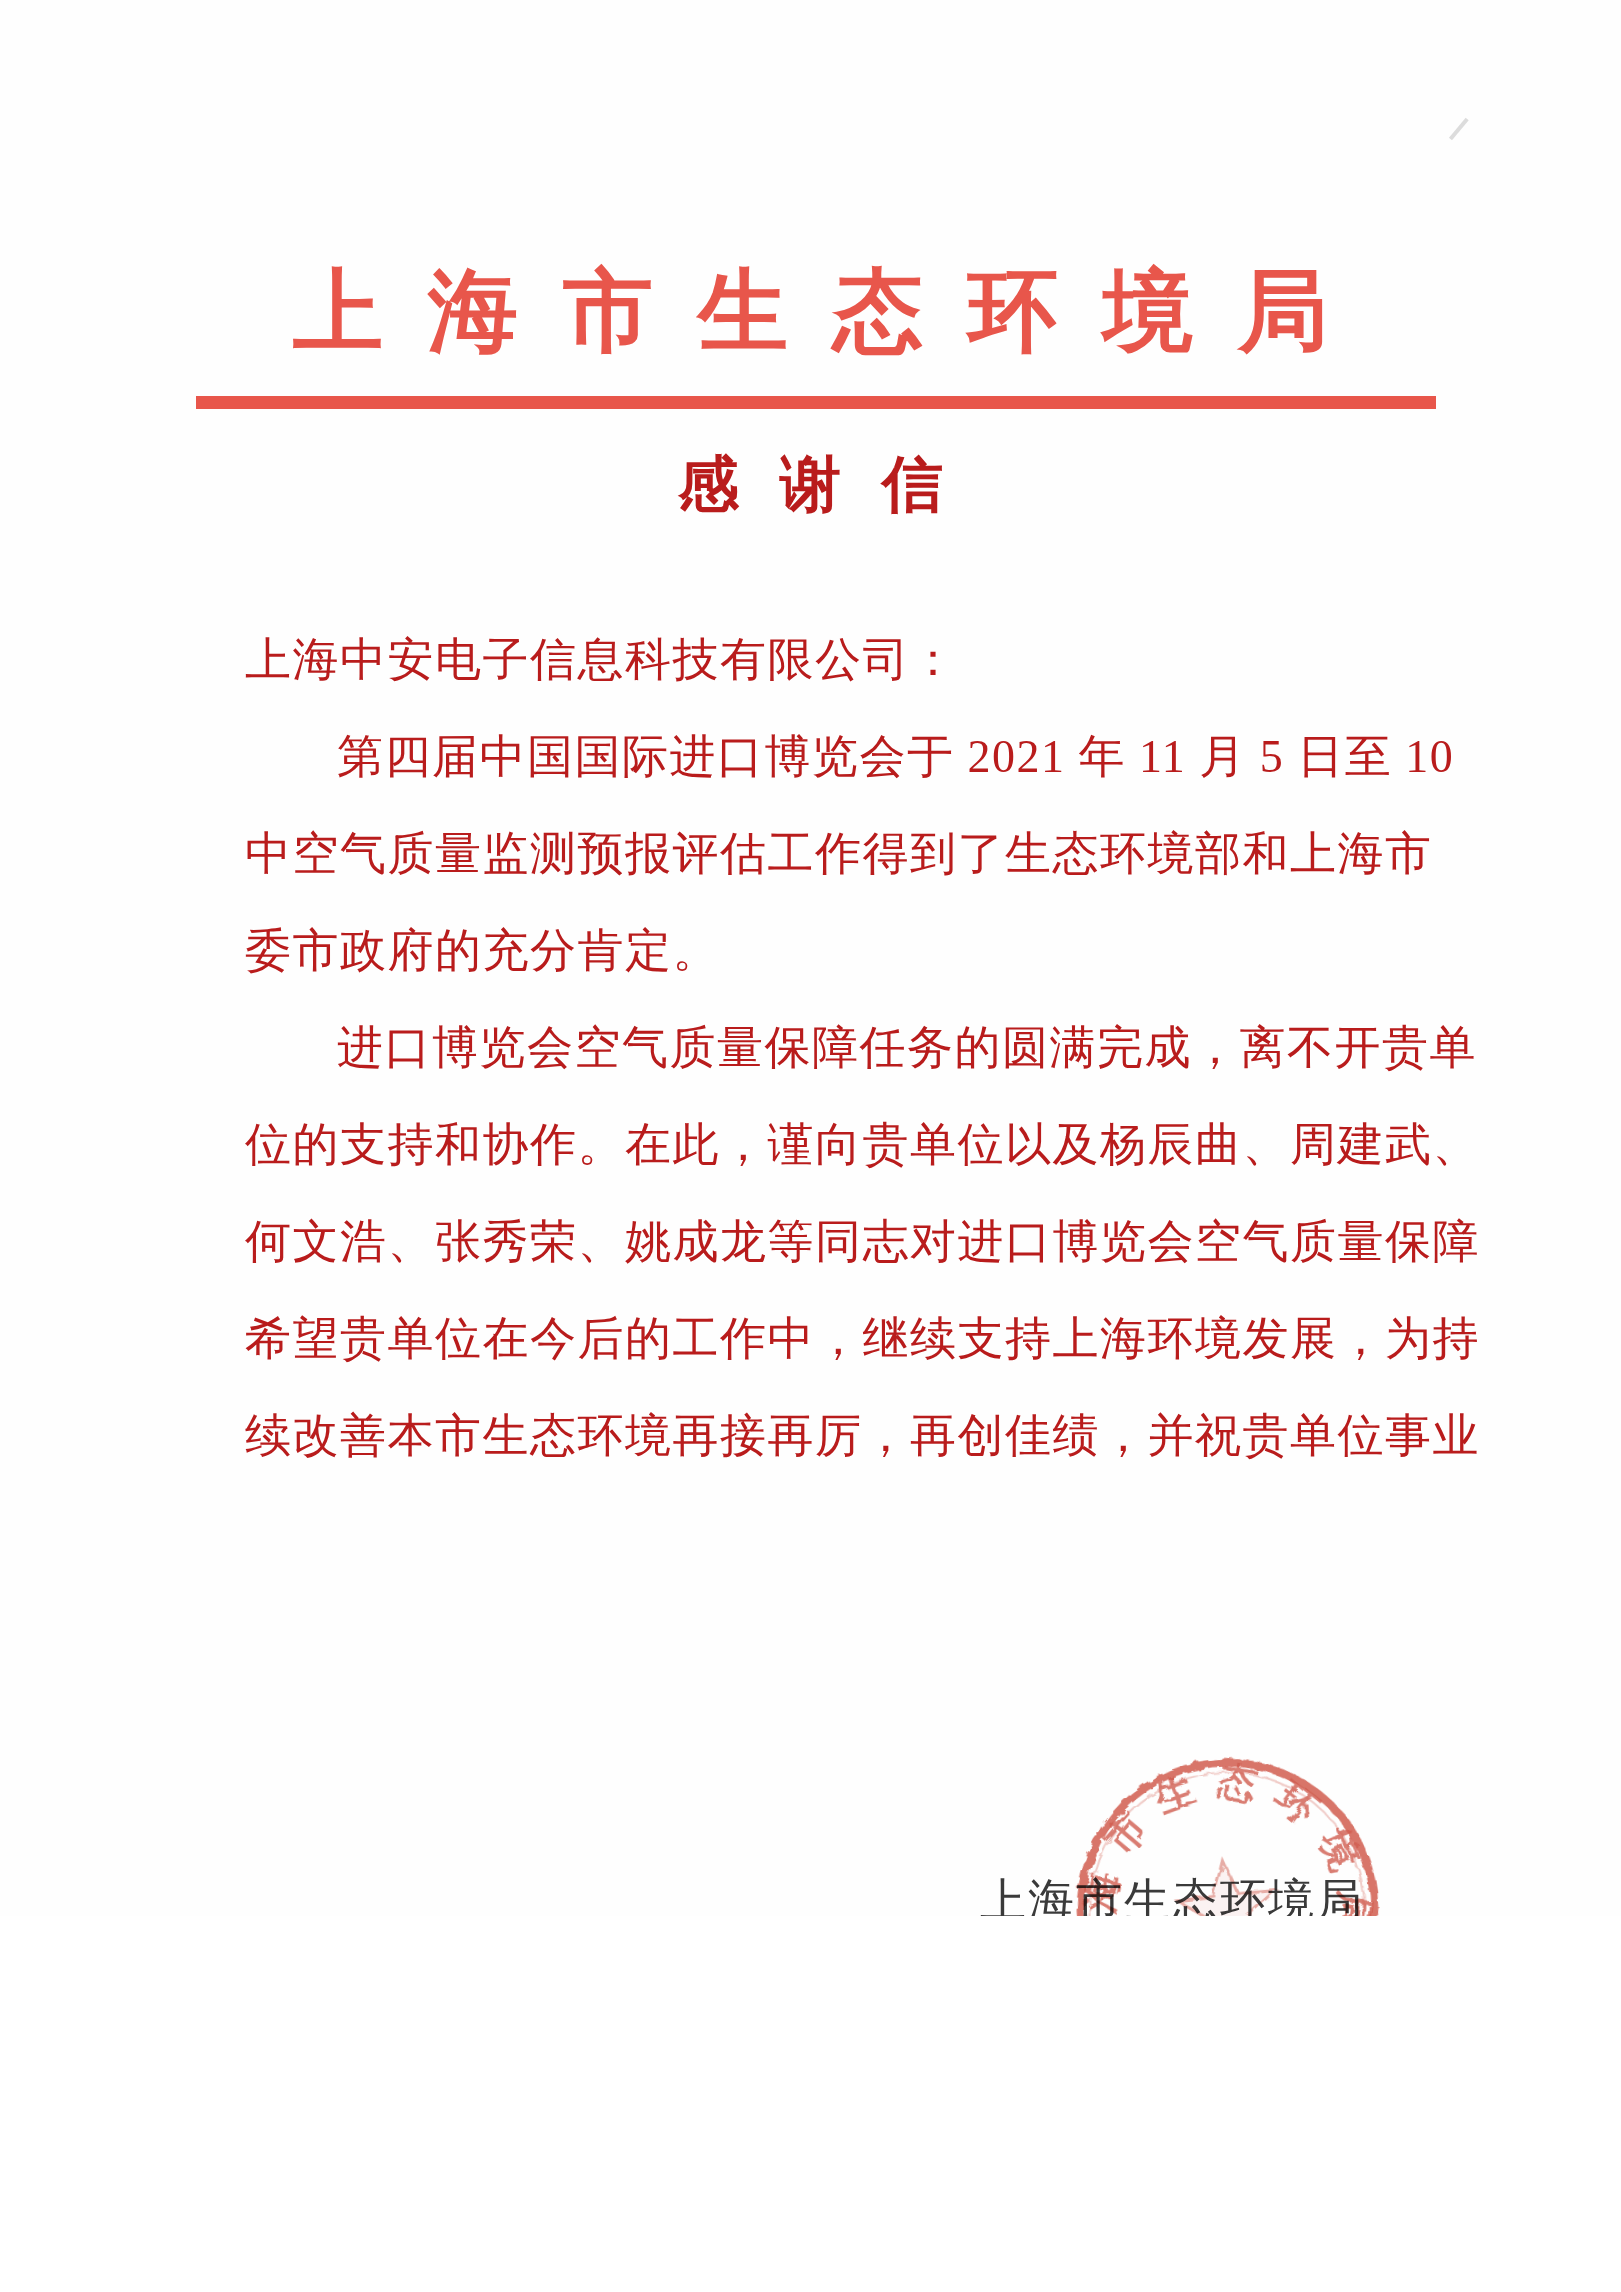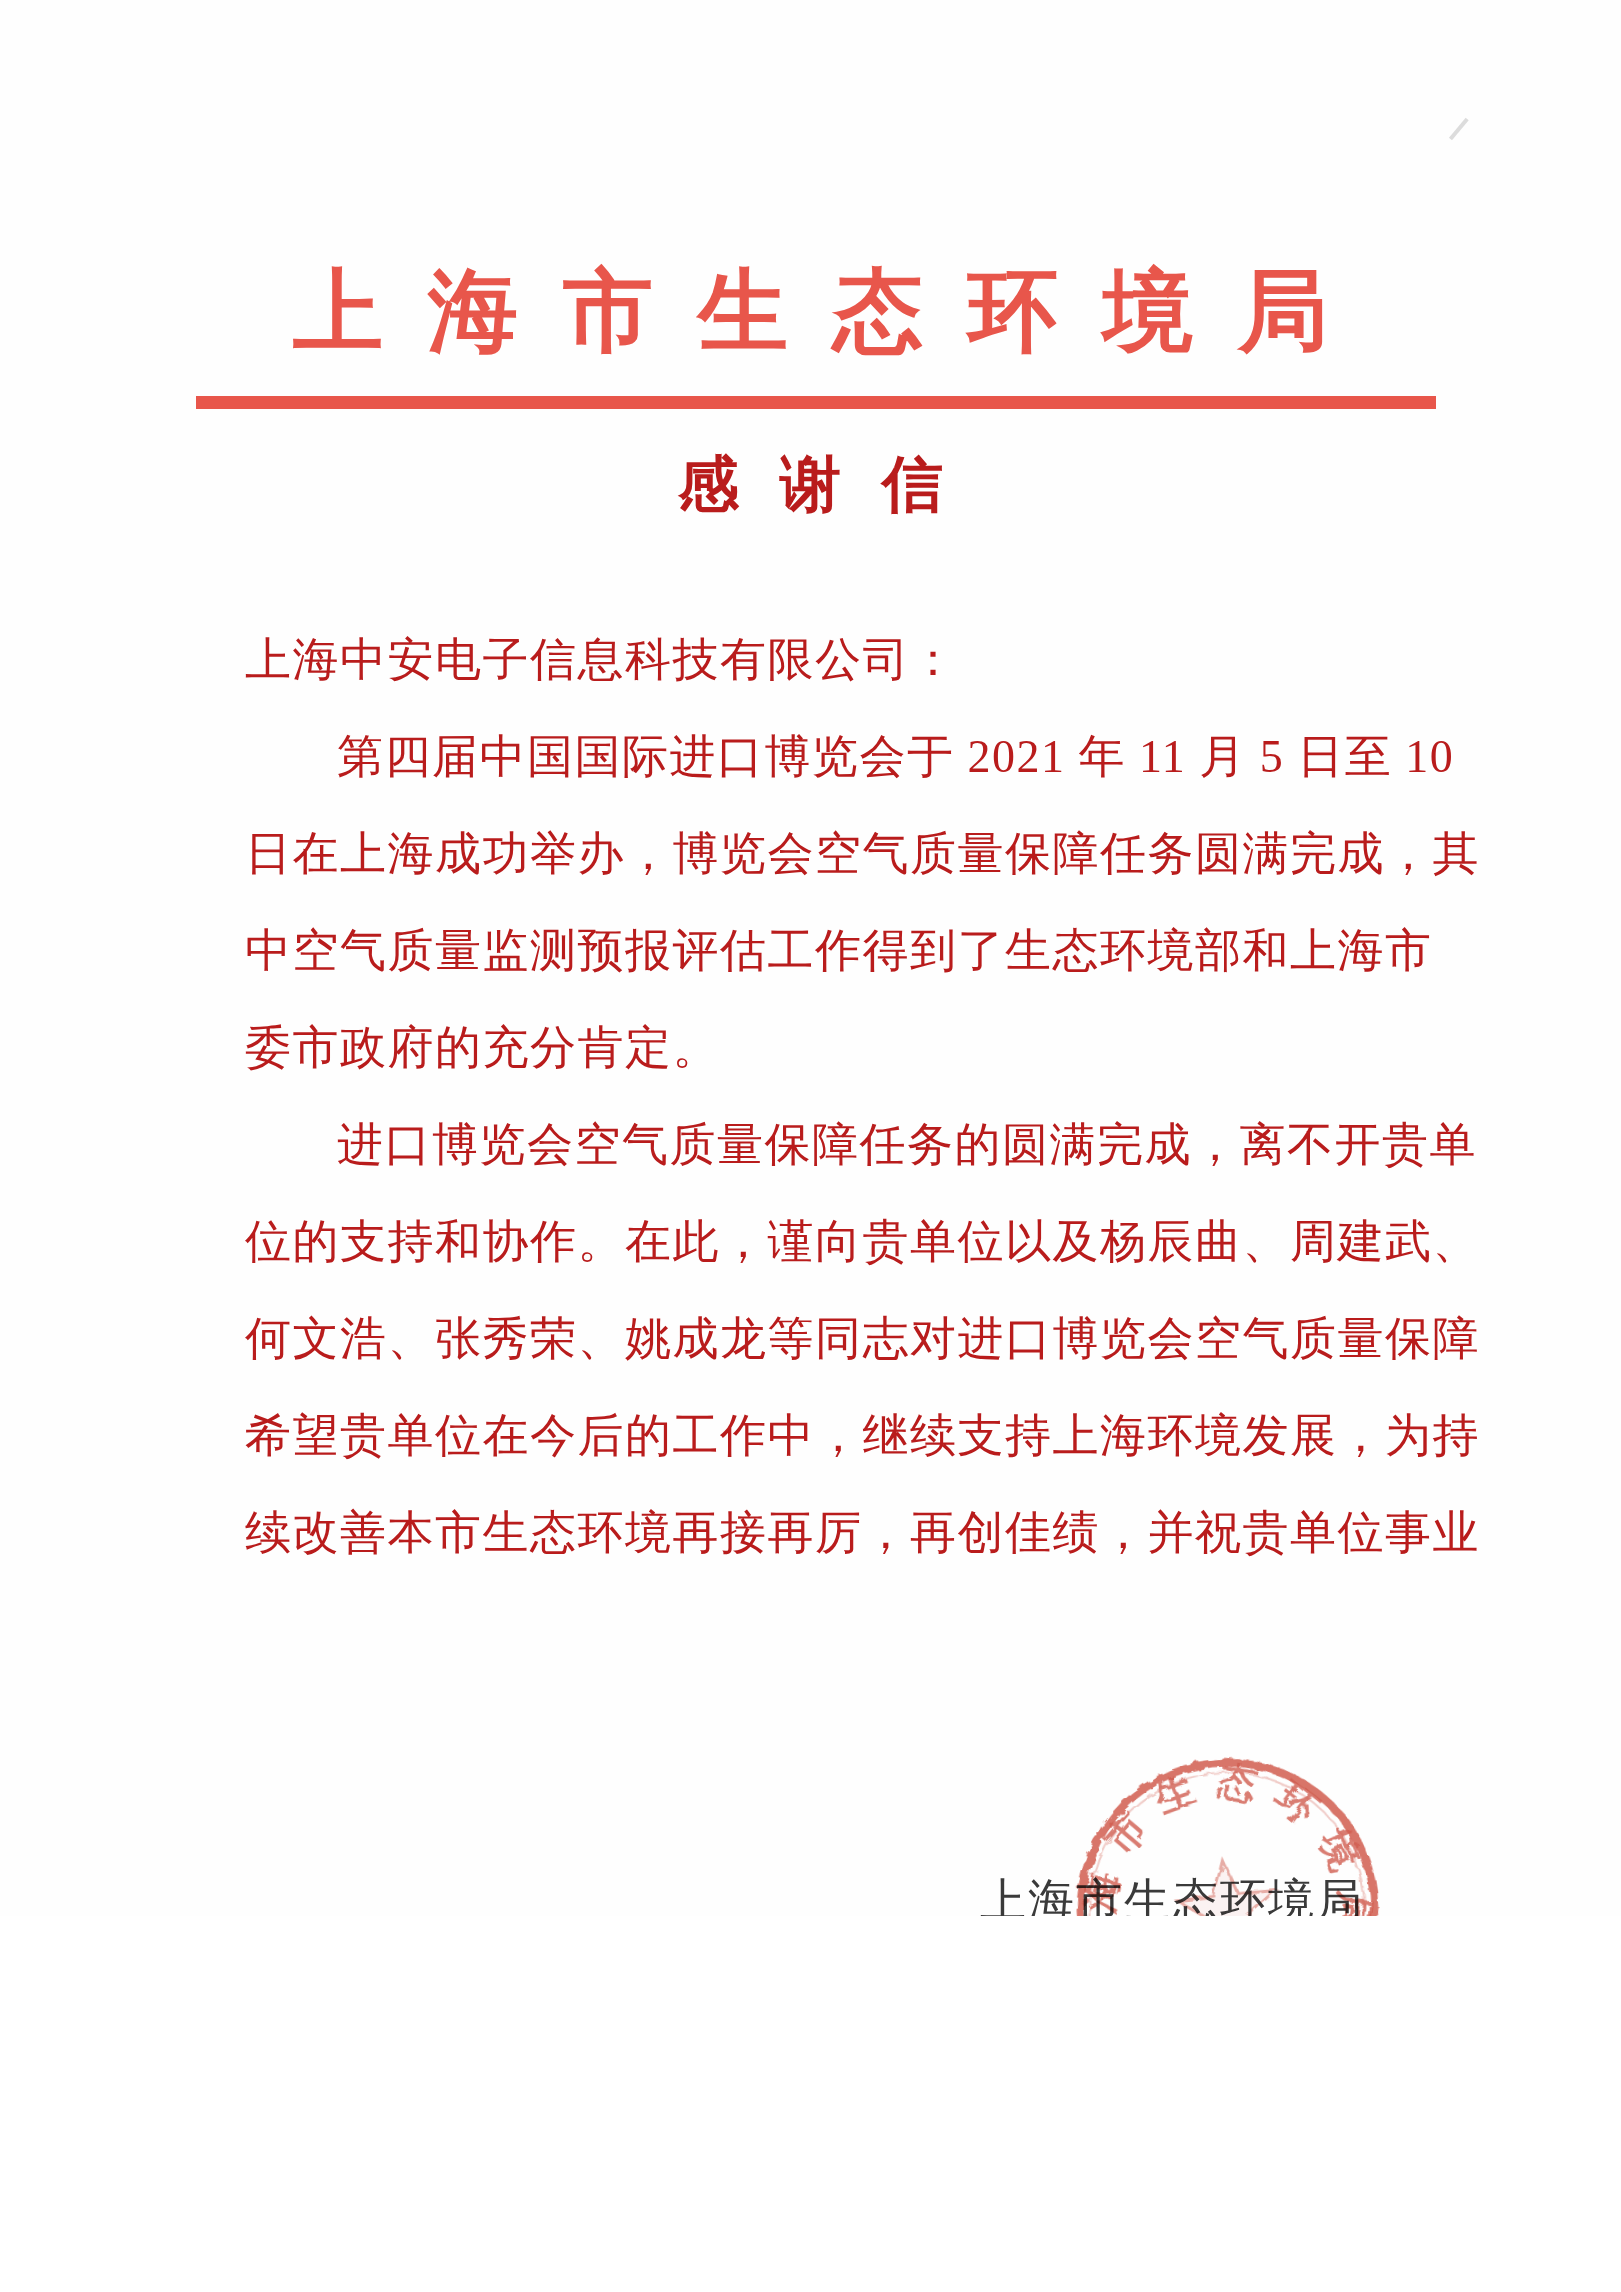--- a/index.html
+++ b/index.html
@@ -82,21 +82,20 @@
   <div class="letterhead-title">上海市生态环境局</div>
   <div class="red-rule"></div>
 
   <div class="letter-heading">感谢信</div>
 
   <div class="body-block">
     <div class="body-line">上海中安电子信息科技有限公司：</div>
 
     <div>
       <div class="body-line indent">第四届中国国际进口博览会于 2021 年 11 月 5 日至 10</div>
-      <div class="body-line">日在上海成功举办，博览会空气质量保障任务圆满完成，其</div>
       <div class="body-line">中空气质量监测预报评估工作得到了生态环境部和上海市</div>
       <div class="body-line">委市政府的充分肯定。</div>
     </div>
 
     <div>
       <div class="body-line indent">进口博览会空气质量保障任务的圆满完成，离不开贵单</div>
       <div class="body-line">位的支持和协作。在此，谨向贵单位以及杨辰曲、周建武、</div>
       <div class="body-line">何文浩、张秀荣、姚成龙等同志对进口博览会空气质量保障</div>
       <div class="body-line">希望贵单位在今后的工作中，继续支持上海环境发展，为持</div>
       <div class="body-line">续改善本市生态环境再接再厉，再创佳绩，并祝贵单位事业</div>

